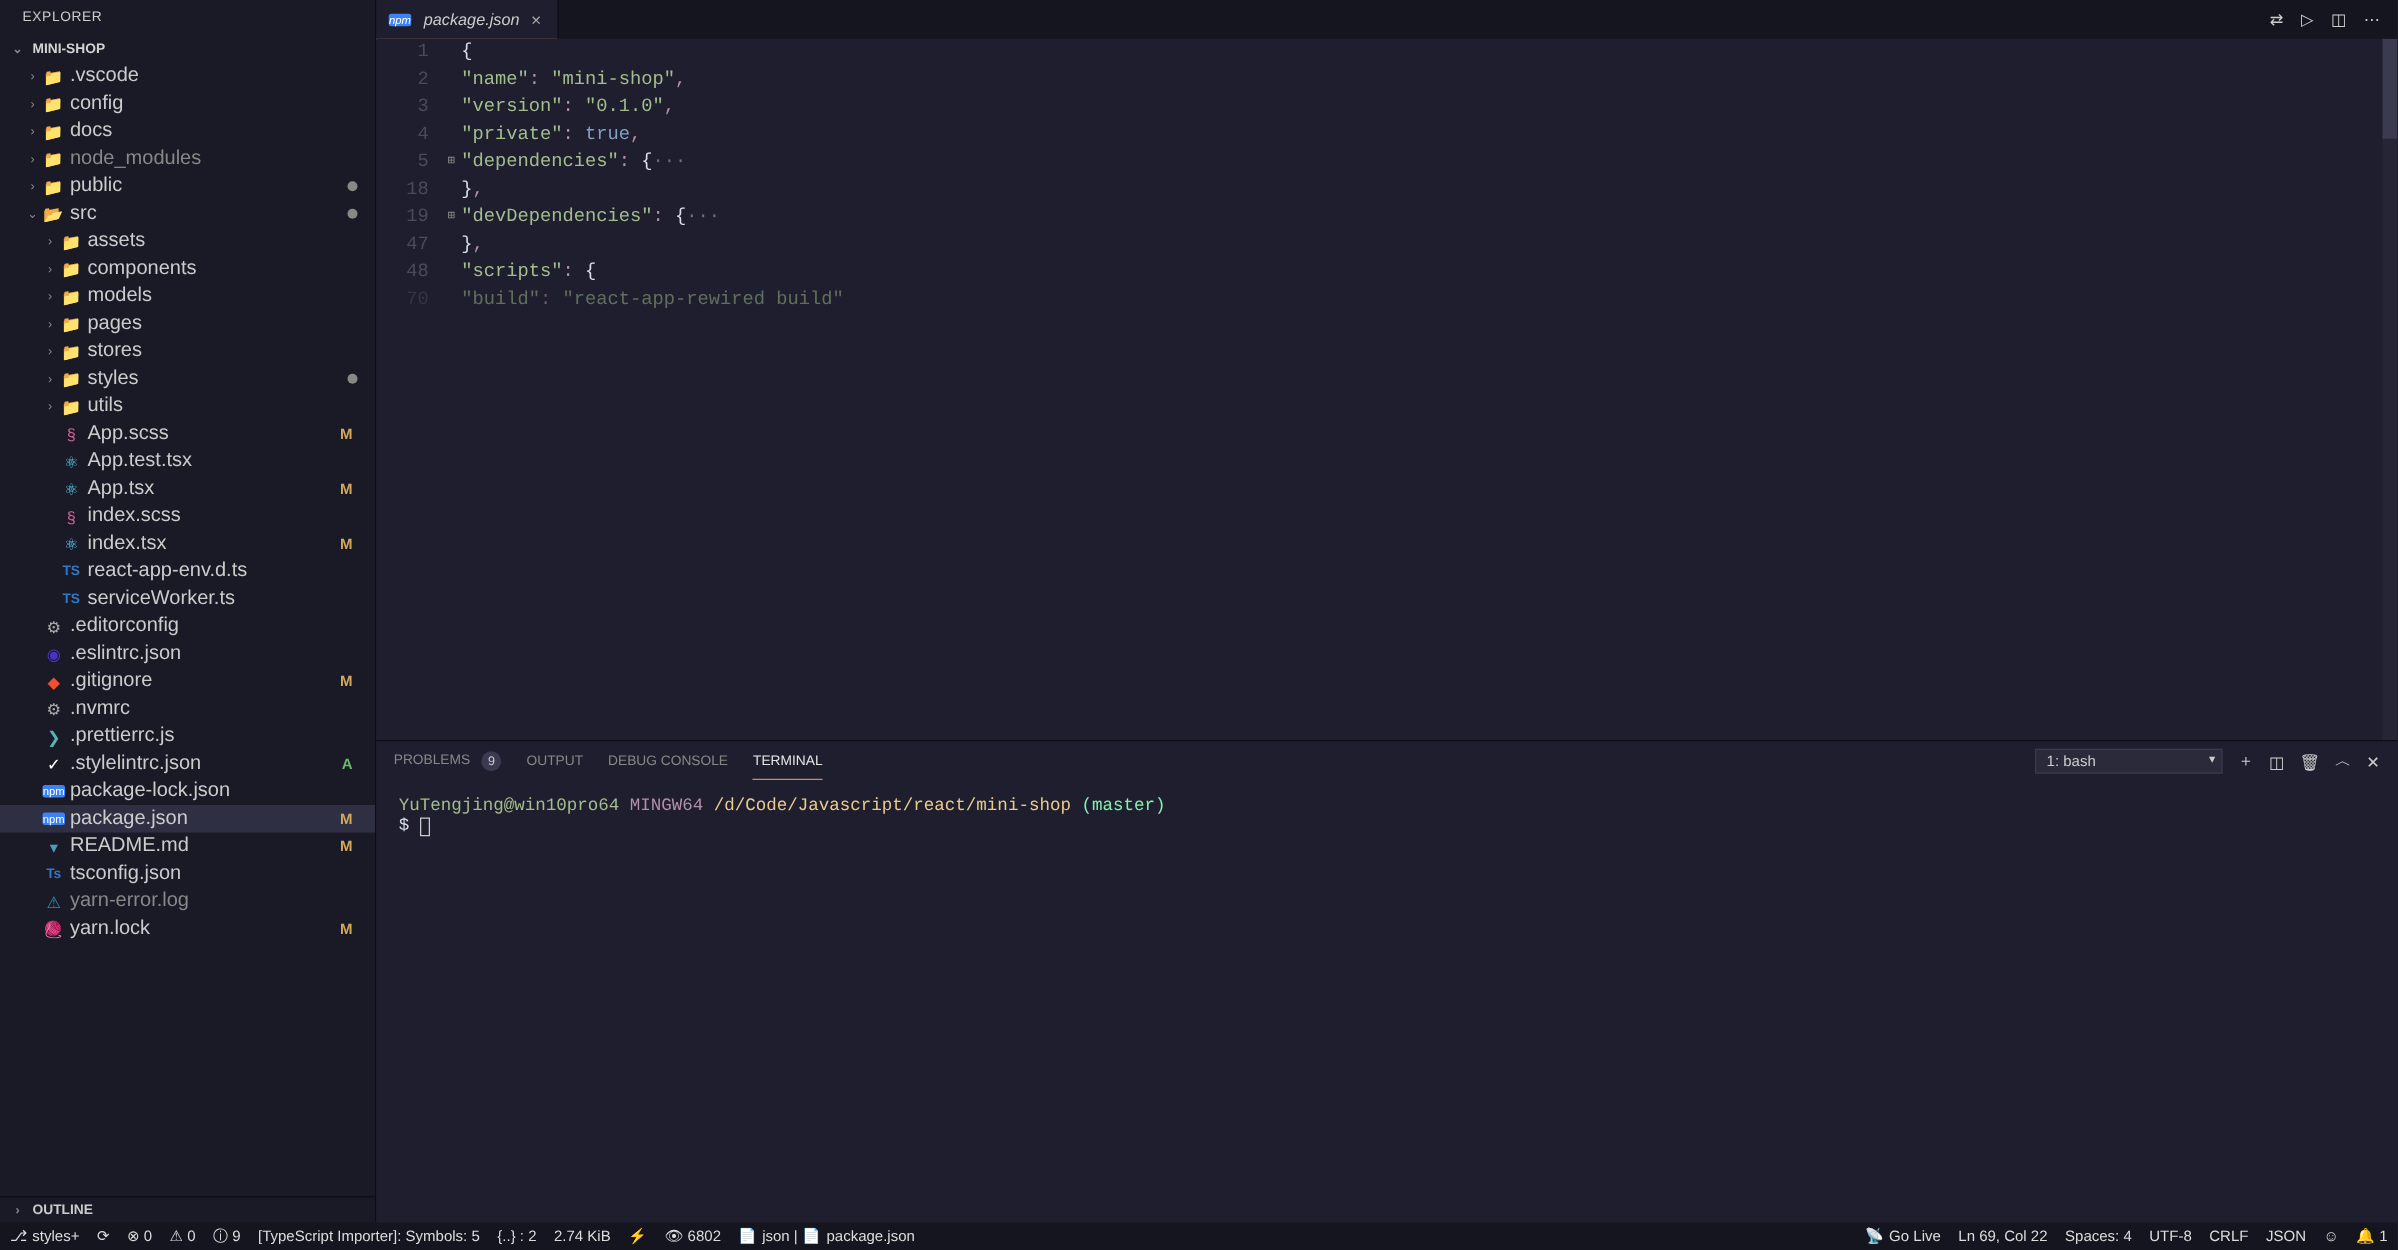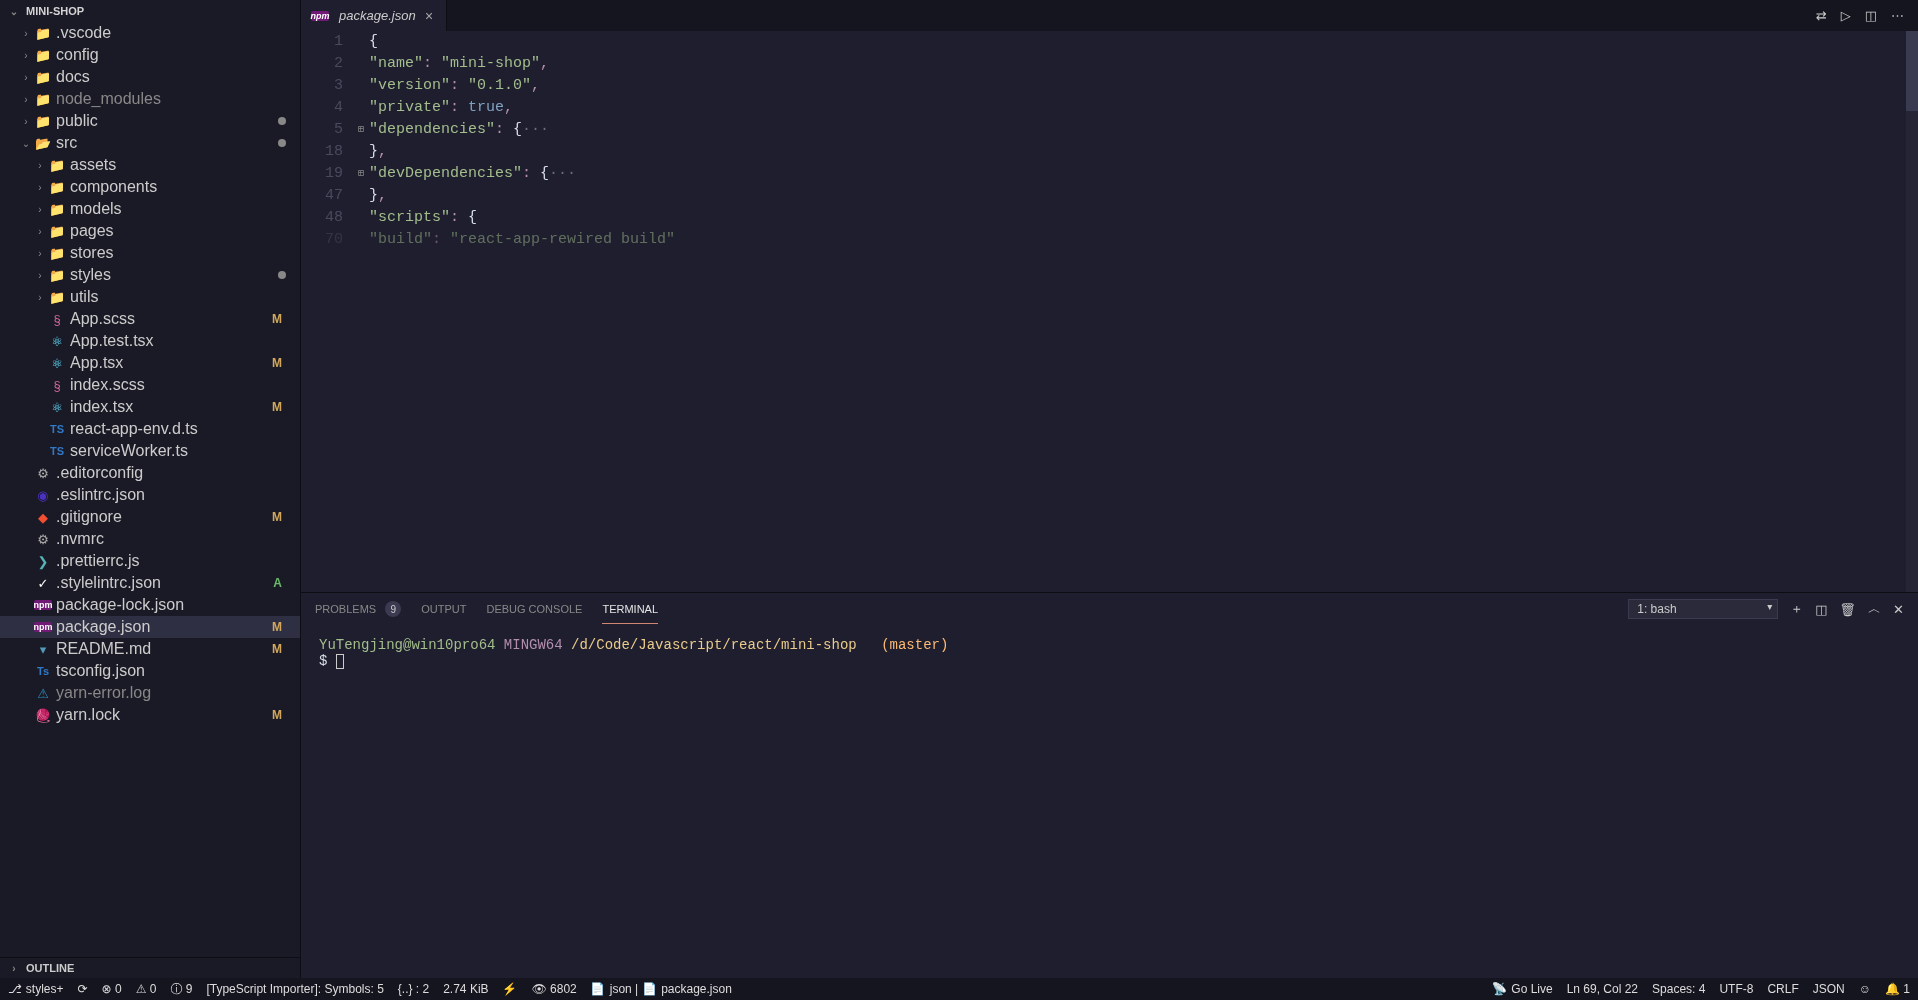--- a/index.html
+++ b/index.html
@@ -200,21 +200,21 @@
 .terminal-body {
   flex: 1;
   padding: 12px 18px;
   font-family: Consolas, "Courier New", monospace;
   font-size: 14px;
   color: #d8dee9;
 }
 .term-user { color: #a3be8c; }
 .term-sys { color: #b48ead; }
 .term-path { color: #ebcb8b; }
-.term-branch { color: #fdba74; margin-left: 16px; }
+.term-branch { color: #86efac; }
 .term-cursor {
   display: inline-block; width: 8px; height: 15px;
   border: 1px solid #ccc; vertical-align: text-bottom;
 }
 
 
 .status-bar {
   height: 22px;
   background: #15151f;
   display: flex;
@@ -223,39 +223,40 @@
   color: #ddd;
   padding: 0 8px;
   gap: 14px;
 }
 .status-item { display: flex; align-items: center; gap: 4px; cursor: pointer; }
 .status-right { margin-left: auto; display: flex; align-items: center; gap: 14px; }
 
 
 .ic-folder { color: #88c0d0; }
 .ic-folder2 { color: #81a1c1; }
-.ic-npm { color: #cb3837; font-size: 9px; font-weight: bold; background: #701a75; color: #fff; padding: 0 1px; border-radius: 2px; }
+.ic-npm { color: #cb3837; font-size: 9px; font-weight: normal; background: #3b82f6; color: #fff; padding: 0 1px; border-radius: 2px; }
 .ic-ts { color: #3178c6; font-size: 11px; font-weight: bold; }
 .ic-react { color: #61dafb; }
 .ic-sass { color: #cf649a; }
 .ic-md { color: #519aba; }
 .ic-git { color: #f14e32; }
 .ic-yarn { color: #2c8ebb; }
 .ic-gear { color: #aaa; }
 .ic-eslint { color: #4b32c3; }
 .ic-prettier { color: #56b3b4; }
 .ic-stylelint { color: #fff; }
 </style>
 </head>
 <body>
 
 <div class="app">
   <div class="main-area">
 
     <div class="sidebar">
+      <div class="sidebar-title">EXPLORER</div>
       <div class="sidebar-section-header">
         <span class="chevron">⌄</span>
         <span>MINI-SHOP</span>
       </div>
       <div class="tree" id="tree">
           <div class="tree-row">
             <span class="tree-indent" style="width: 18px;"></span>
             <span class="chevron">›</span>
             <span class="file-icon ic-folder">📁</span>
             <span class="tree-label">.vscode</span>

